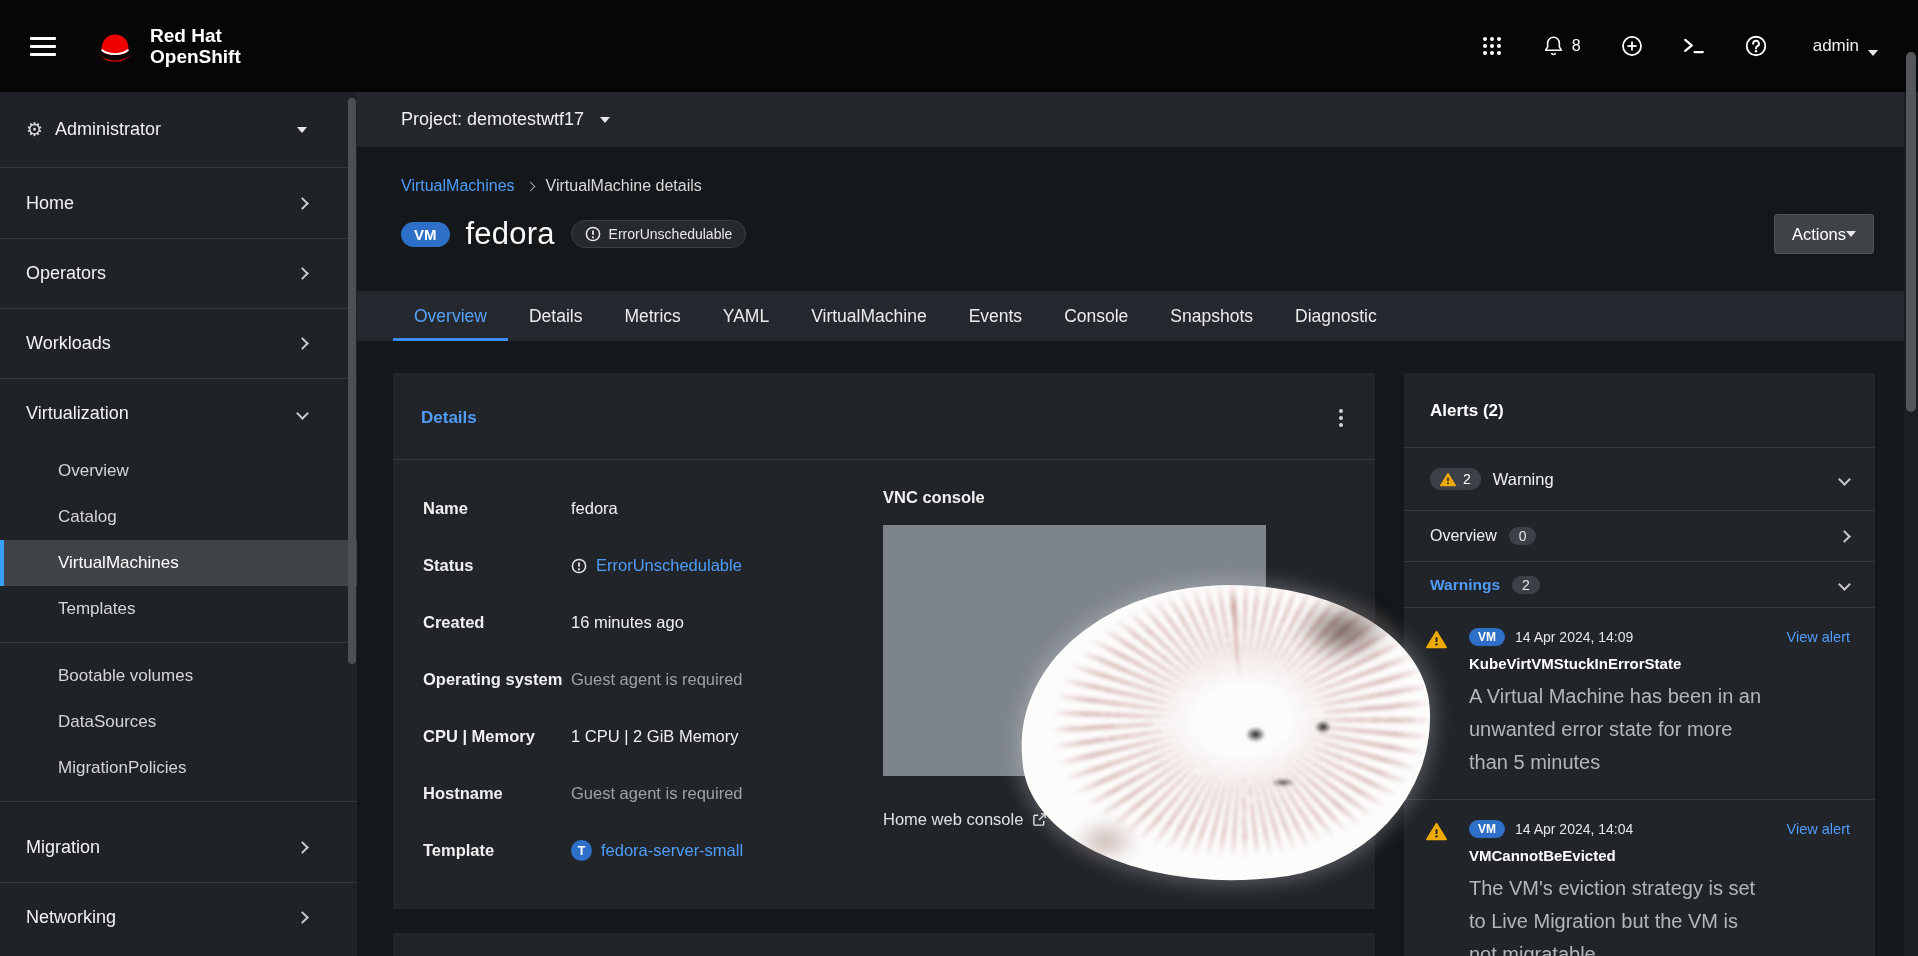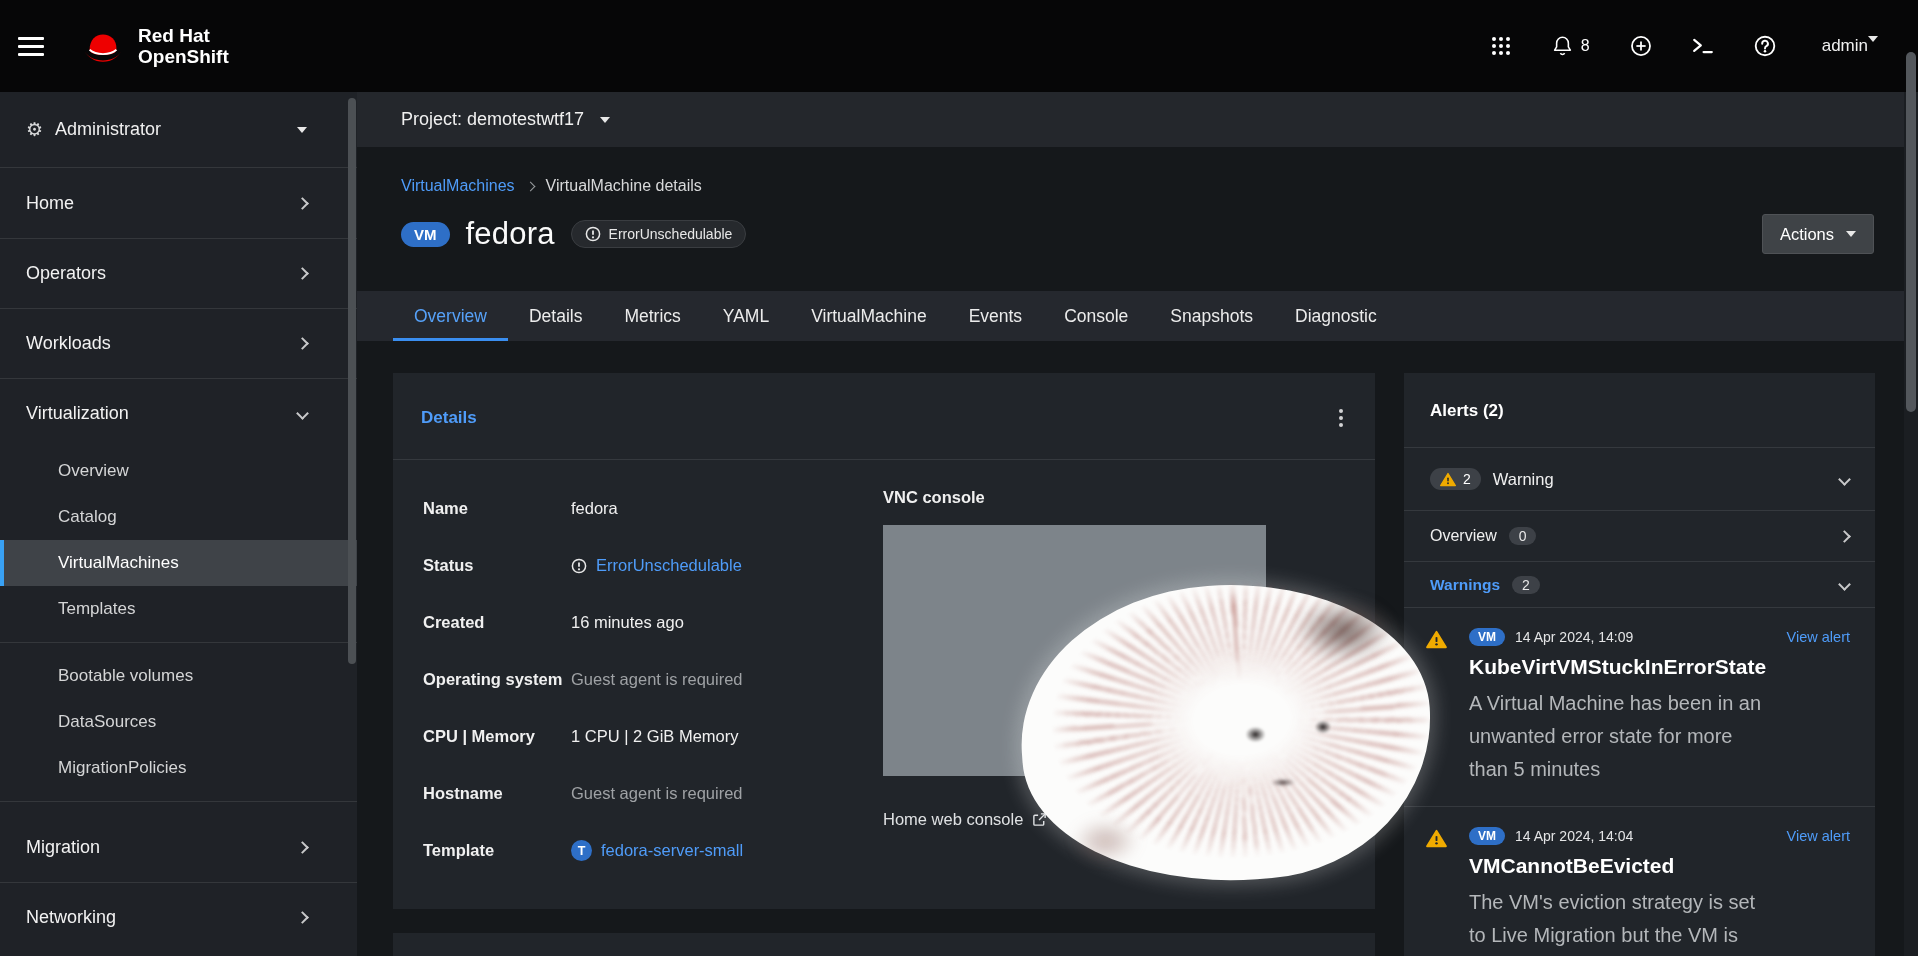--- a/index.html
+++ b/index.html
@@ -4,29 +4,29 @@
 <style>
   * { margin:0; padding:0; box-sizing:border-box; }
   html,body { width:1918px; height:956px; overflow:hidden; background:#15181b;
     font-family:"Liberation Sans","DejaVu Sans",sans-serif; color:#f0f0f0; }
   body { position:relative; }
   a { text-decoration:none; }
   ul { list-style:none; }
   .link { color:#4f9cf9; cursor:pointer; }
 
   
-  .masthead { height:92px; background:#060607; display:flex; align-items:center; padding:0 40px 0 18px; }
+  .masthead { height:92px; background:#060607; display:flex; align-items:center; padding:0 40px 0 30px; }
   .hamburger { width:26px; display:flex; flex-direction:column; gap:5px; cursor:pointer; }
   .hamburger span { display:block; height:3px; background:#fff; border-radius:1px; }
   .brand { display:flex; align-items:center; gap:12px; margin-left:36px; }
   .brand-text { font-weight:bold; font-size:19px; line-height:21px; color:#fff; }
   .mast-right { margin-left:auto; display:flex; align-items:center; gap:40px; }
   .mi { display:flex; align-items:center; gap:8px; cursor:pointer; color:#fff; }
   .bell-count { font-size:16px; color:#fff; }
-  .user-menu { display:flex; align-items:flex-start; margin-left:6px; font-size:17px; cursor:pointer; }
+  .user-menu { display:flex; align-items:flex-end; gap:9px; margin-left:6px; font-size:17px; cursor:pointer; }
   .caret-down { width:0; height:0; border-left:5px solid transparent; border-right:5px solid transparent; border-top:6px solid #e8e8e8; display:inline-block; }
 
   
   .app-body { display:flex; height:864px; }
 
   
   .sidebar { position:relative; width:357px; background:#1f2227; flex:none; overflow:hidden; }
   .persp { height:76px; display:flex; align-items:center; gap:12px; padding:0 50px 0 26px; border-bottom:1px solid #34373b; font-size:18px; cursor:pointer; }
   .persp .gear { font-size:19px; color:#d8d9da; }
   .persp .plabel { flex:1; }
@@ -47,21 +47,21 @@
   .project-bar { height:55px; background:#24272c; display:flex; align-items:center; gap:16px; padding:0 44px; font-size:18px; flex:none; cursor:pointer; }
   .scroll-region { position:relative; flex:1; overflow:hidden; background:#15181b; }
 
   .page-head { padding:30px 44px 0; }
   .breadcrumb { display:flex; align-items:center; gap:12px; font-size:16px; margin-bottom:18px; }
   .breadcrumb .current { color:#d8d9da; }
   .title-row { display:flex; align-items:center; gap:16px; height:42px; }
   .vm-badge { background:#2e6fc7; color:#fff; font-weight:bold; font-size:15px; padding:4px 13px; border-radius:15px; }
   .page-title { font-size:31px; font-weight:400; color:#fafafa; letter-spacing:.2px; }
   .status-pill { display:flex; align-items:center; gap:8px; background:#26292d; border:1px solid #3a3d41; border-radius:16px; padding:5px 13px; font-size:14px; color:#e8e8e8; }
-  .actions-btn { margin-left:auto; display:flex; align-items:center; gap:12px; background:#3f4347; border:1px solid #4f5256; border-radius:3px; height:40px; padding:0 17px; font-size:16.5px; color:#fff; cursor:pointer; }
+  .actions-btn { margin-left:auto; display:flex; align-items:center; background:#3f4347; border:1px solid #4f5256; border-radius:3px; height:40px; padding:0 17px; font-size:16.5px; color:#fff; cursor:pointer; }
 
   .tabs-band { margin-top:36px; background:#25282e; height:50px; padding-left:36px; display:flex; }
   .tab { padding:0 21px; line-height:50px; font-size:17.5px; color:#ececec; cursor:pointer; }
   .tab.active { color:#56a1f8; box-shadow:inset 0 -3px 0 #3a8ef0; }
 
   .content-grid { display:grid; grid-template-columns:982px 471px; gap:29px; padding:32px 43px 0 36px; align-items:start; }
   .card { background:#21252a; }
   .card-head { display:flex; align-items:center; justify-content:space-between; padding:32px 28px 28px; }
   .card-title { font-size:17px; font-weight:bold; color:#fff; }
   .card-title.link { color:#4f9cf9; }
@@ -96,21 +96,21 @@
   .row-warning { height:62px; font-size:16.5px; }
   .row-critical { height:50px; font-size:16px; }
   .row-warnings { height:45px; font-size:15.5px; }
   .row-warnings .wlabel { color:#4f9cf9; font-weight:bold; }
   .alert-item { display:flex; gap:22px; padding:20px 25px 20px 22px; align-items:flex-start; }
   .alert-main { flex:1; min-width:0; }
   .alert-top { display:flex; align-items:center; gap:10px; }
   .alert-time { font-size:14px; color:#e4e5e6; }
   .alert-action { margin-left:auto; font-size:14.5px; }
   .vm-badge.small { font-size:12px; padding:2px 9px; border-radius:11px; }
-  .alert-title { margin-top:9px; font-size:21px; font-weight:bold; color:#fff; }
+  .alert-title { margin-top:9px; font-size:15px; font-weight:bold; color:#fff; }
   .alert-desc { margin-top:8px; font-size:20px; line-height:1.65; color:#b4b7ba; max-width:295px; }
 
   
   .win-scroll-track { position:absolute; right:0; top:92px; width:14px; height:864px; background:#1b1e22; }
   .win-scroll-thumb { position:absolute; right:2px; top:52px; width:10px; height:360px; background:#53575c; border-radius:5px; }
 
   
   .meme { position:absolute; left:1021px; top:585px; width:410px; height:296px; z-index:40; pointer-events:none; }
   .meme-blob { position:absolute; inset:0; background:#fcfcfb; border-radius:48% 52% 42% 55% / 52% 46% 54% 45%; transform:rotate(-4deg); box-shadow:0 0 18px 6px rgba(250,250,250,.22); }
   .meme-streaks { position:absolute; inset:-4px; border-radius:50%; transform:rotate(-4deg); filter:blur(2px);

